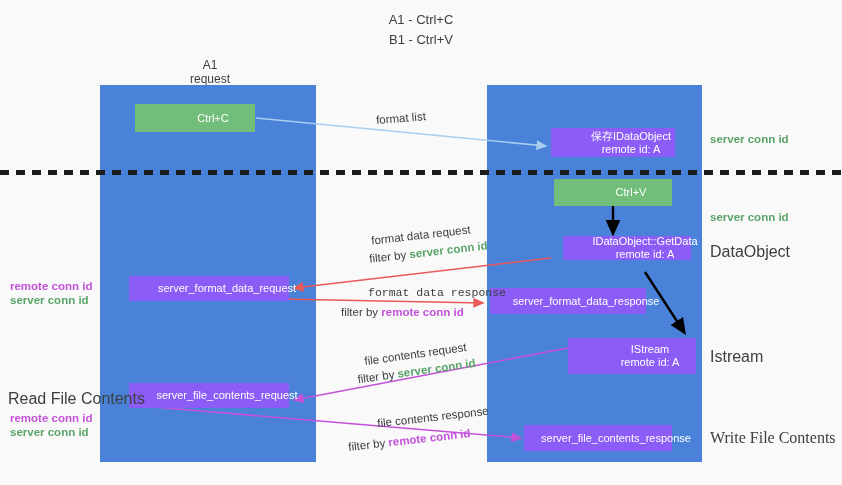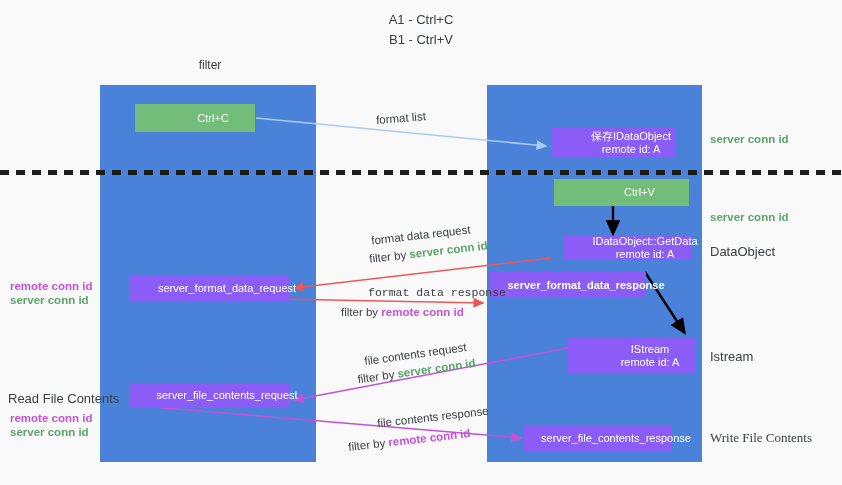--- a/index.html
+++ b/index.html
@@ -34,42 +34,43 @@
     flex-direction:column;
     color:#ffffff;font-size:11px;line-height:13px;text-align:center;padding-left:36px;
   }
   .box.green{background:#71bd79;}
   .box.orange{background:#8b5cf6;}
 
   
   .lbl{font-size:11.5px;color:#3c4043;line-height:14px;white-space:nowrap;}
   .lbl.green{color:#5aa469;font-weight:bold;}
   .lbl.magenta{color:#c452d9;font-weight:bold;}
-  .lbl.big{font-size:13px;}
+  .lbl.big{font-size:16px;}
 
   
   .dashed{
     left:0;top:170px;width:842px;height:5px;
     background-image:repeating-linear-gradient(to right,#1c1c1c 0,#1c1c1c 9px,transparent 9px,transparent 16px);
   }
 
   svg.arrows{position:absolute;left:0;top:0;width:842px;height:485px;overflow:visible;}
 </style>
 </head>
 <body>
 
 <div class="stage">
 
   <div class="abs title">
     <div>A1 - Ctrl+C</div>
     <div>B1 - Ctrl+V</div>
   </div>
 
   <div class="abs colhead" style="left:120px;top:58px;width:180px;">
-    <div>filter</div>
+    <div>A1</div>
+    <div>request</div>
   </div>
 
   <div class="abs panel" style="left:100px;top:85px;width:216px;height:377px;"></div>
   <div class="abs panel" style="left:487px;top:85px;width:215px;height:377px;"></div>
 
   <svg class="arrows">
     <defs>
       <marker id="ahBlue" markerWidth="7" markerHeight="7" refX="6" refY="3.1" orient="auto">
         <path d="M0,0 L7,3.1 L0,6.2 z" fill="#a8cdf0"></path>
       </marker>
@@ -101,39 +102,39 @@
 
   <div class="abs box green" style="left:135px;top:104px;width:120px;height:28px;">
     <span>Ctrl+C</span>
   </div>
 
   <div class="abs box orange" style="left:551px;top:128px;width:124px;height:29px;">
     <span>保存IDataObject</span>
     <span>remote id: A</span>
   </div>
 
-  <div class="abs box green" style="left:554px;top:179px;width:135px;height:27px;">
+  <div class="abs box green" style="left:554px;top:179px;width:118px;height:27px;">
     <span>Ctrl+V</span>
   </div>
 
   <div class="abs box orange" style="left:551px;top:236px;width:128px;height:24px;margin-left:12px;">
     <span>IDataObject::GetData</span>
     <span>remote id: A</span>
   </div>
 
   <div class="abs box orange" style="left:568px;top:338px;width:128px;height:36px;">
     <span>IStream</span>
     <span>remote id: A</span>
   </div>
 
   <div class="abs box orange" style="left:129px;top:276px;width:160px;height:25px;">
     <span>server_format_data_request</span>
   </div>
 
-  <div class="abs box orange" style="left:490px;top:272px;width:156px;height:26px;font-weight:bold;">
+  <div class="abs box orange" style="left:490px;top:288px;width:156px;height:26px;">
     <span>server_format_data_response</span>
   </div>
 
   <div class="abs box orange" style="left:129px;top:383px;width:160px;height:25px;">
     <span>server_file_contents_request</span>
   </div>
 
   <div class="abs box orange" style="left:524px;top:425px;width:148px;height:26px;">
     <span>server_file_contents_response</span>
   </div>

